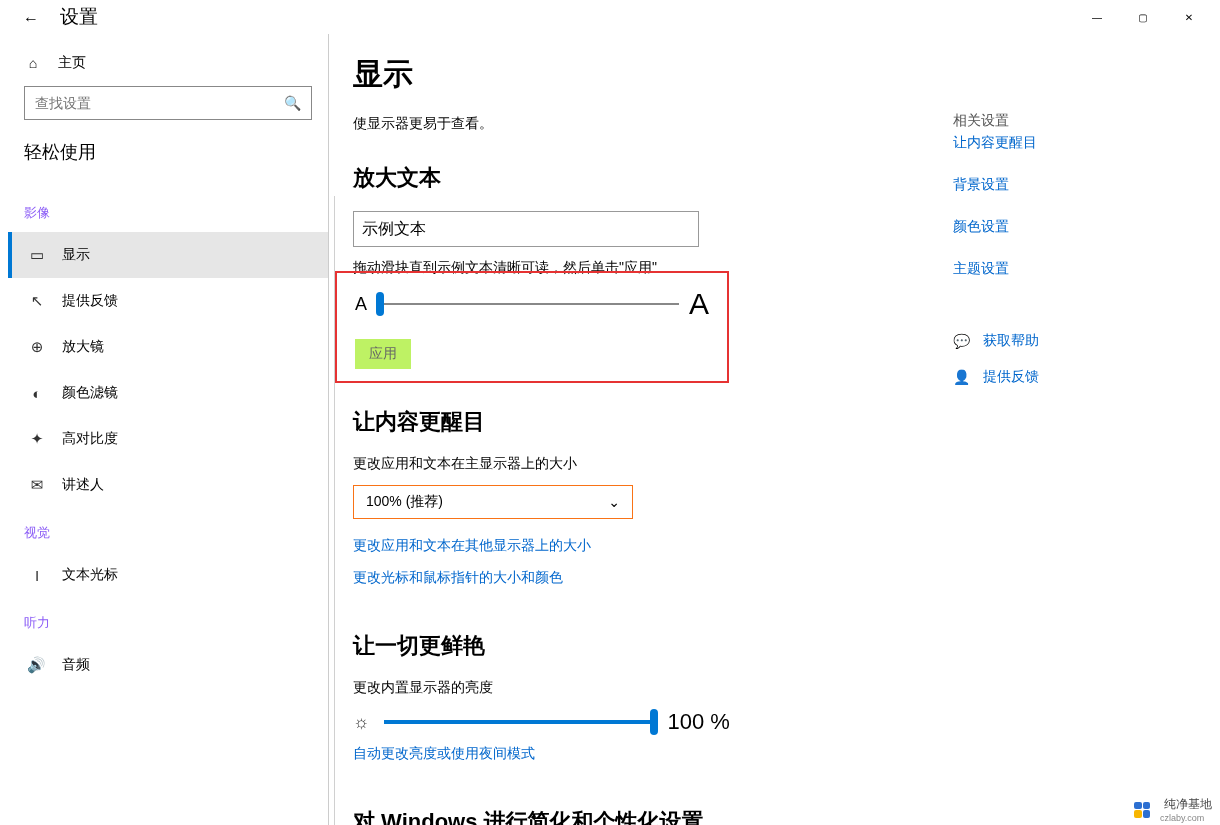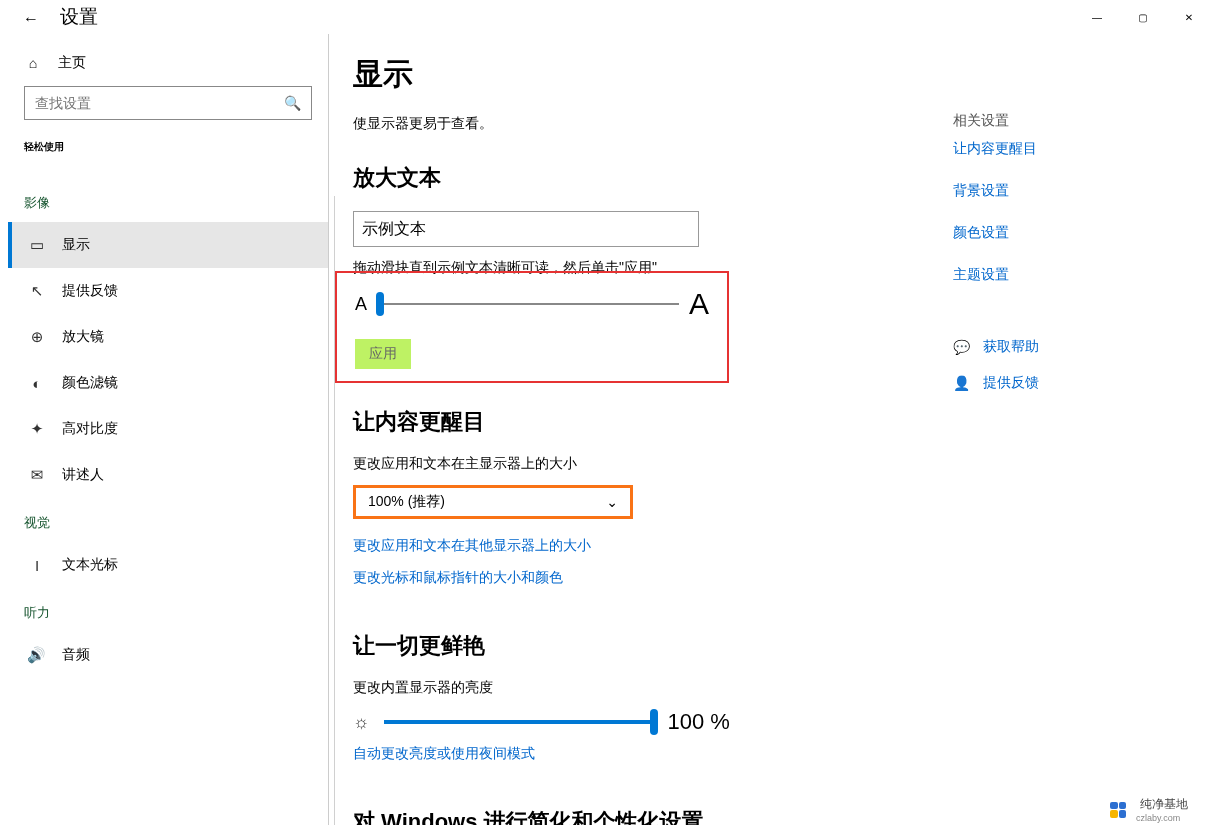--- a/index.html
+++ b/index.html
@@ -62,26 +62,26 @@
     font-size: 14px;
     background: #fff;
     position: relative;
   }
   .search-box { position: relative; }
   .search-box .sicon {
     position:absolute; right:10px; top:50%; transform:translateY(-50%);
     color:#555; font-size:14px;
   }
   .section-title {
-    font-weight: 700;
+    font-weight: 400;
     padding: 0 16px 24px 16px;
-    font-size: 10px;
+    font-size: 18px;
   }
   .group-label {
-    color:#14532d; font-size:13px;
+    color:#8b5cf6; font-size:13px;
     padding: 16px 16px 10px 16px;
   }
   .nav-item {
     display:flex; align-items:center;
     height: 46px;
     padding: 0 16px 0 16px;
     gap: 16px;
     cursor: pointer;
     border-left: 4px solid transparent;
   }
@@ -138,48 +138,48 @@
     width:8px; height:24px; border-radius:4px; background:#0078d4;
   }
   .apply-btn {
     display:inline-block;
     background:#bef264; color:#666;
     border:none; padding:6px 14px;
     font-size:14px;
   }
   .label14 { font-size:14px; margin-bottom:12px; }
   .dropdown {
-    width: 280px; height:34px; border:3px solid #f97316;
+    width: 280px; height:34px; border:1px solid #f97316;
     display:flex; align-items:center; justify-content:space-between;
     padding:0 12px; font-size:14px; margin-bottom:18px;
   }
   .linkblue { color:#0066cc; font-size:14px; display:block; margin-bottom:14px; cursor:pointer; }
   .bright-row {
     display:flex; align-items:center; gap:14px; margin-bottom:10px;
   }
   .bright-track {
     width:270px; height:4px; background:#0078d4; position:relative;
   }
   .bright-track .thumb {
     position:absolute; right:-4px; top:50%; transform:translateY(-50%);
     width:8px; height:26px; border-radius:4px; background:#0078d4;
   }
   .bright-val { font-size:22px; }
   .sun { font-size:18px; color:#333; }
-  .rp-title { font-size:14px; color:#555; margin-bottom:10px; }
+  .rp-title { font-size:14px; color:#555; margin-bottom:4px; }
   .rp-row {
     display:flex; align-items:center; gap:14px;
     margin-bottom:18px;
   }
   .rp-row .ricon { width:16px; text-align:center; font-size:14px; }
   .rp-link { color:#0066cc; font-size:14px; cursor:pointer; }
   .spacer40 { height:40px; }
   .spacer24 { height:24px; }
   .watermark {
-    position:absolute; right:24px; bottom:2px;
+    position:absolute; right:0; bottom:2px;
     display:flex; align-items:center; gap:14px;
     font-size:12px; color:#444;
   }
   .watermark .logo {
     width:16px; height:16px;
     display:grid; grid-template-columns:1fr 1fr; grid-template-rows:1fr 1fr;
     gap:1px;
   }
   .watermark .logo div{border-radius:2px;}
   .watermark .sub { font-size:9px; color:#888; margin-left:-4px;}

